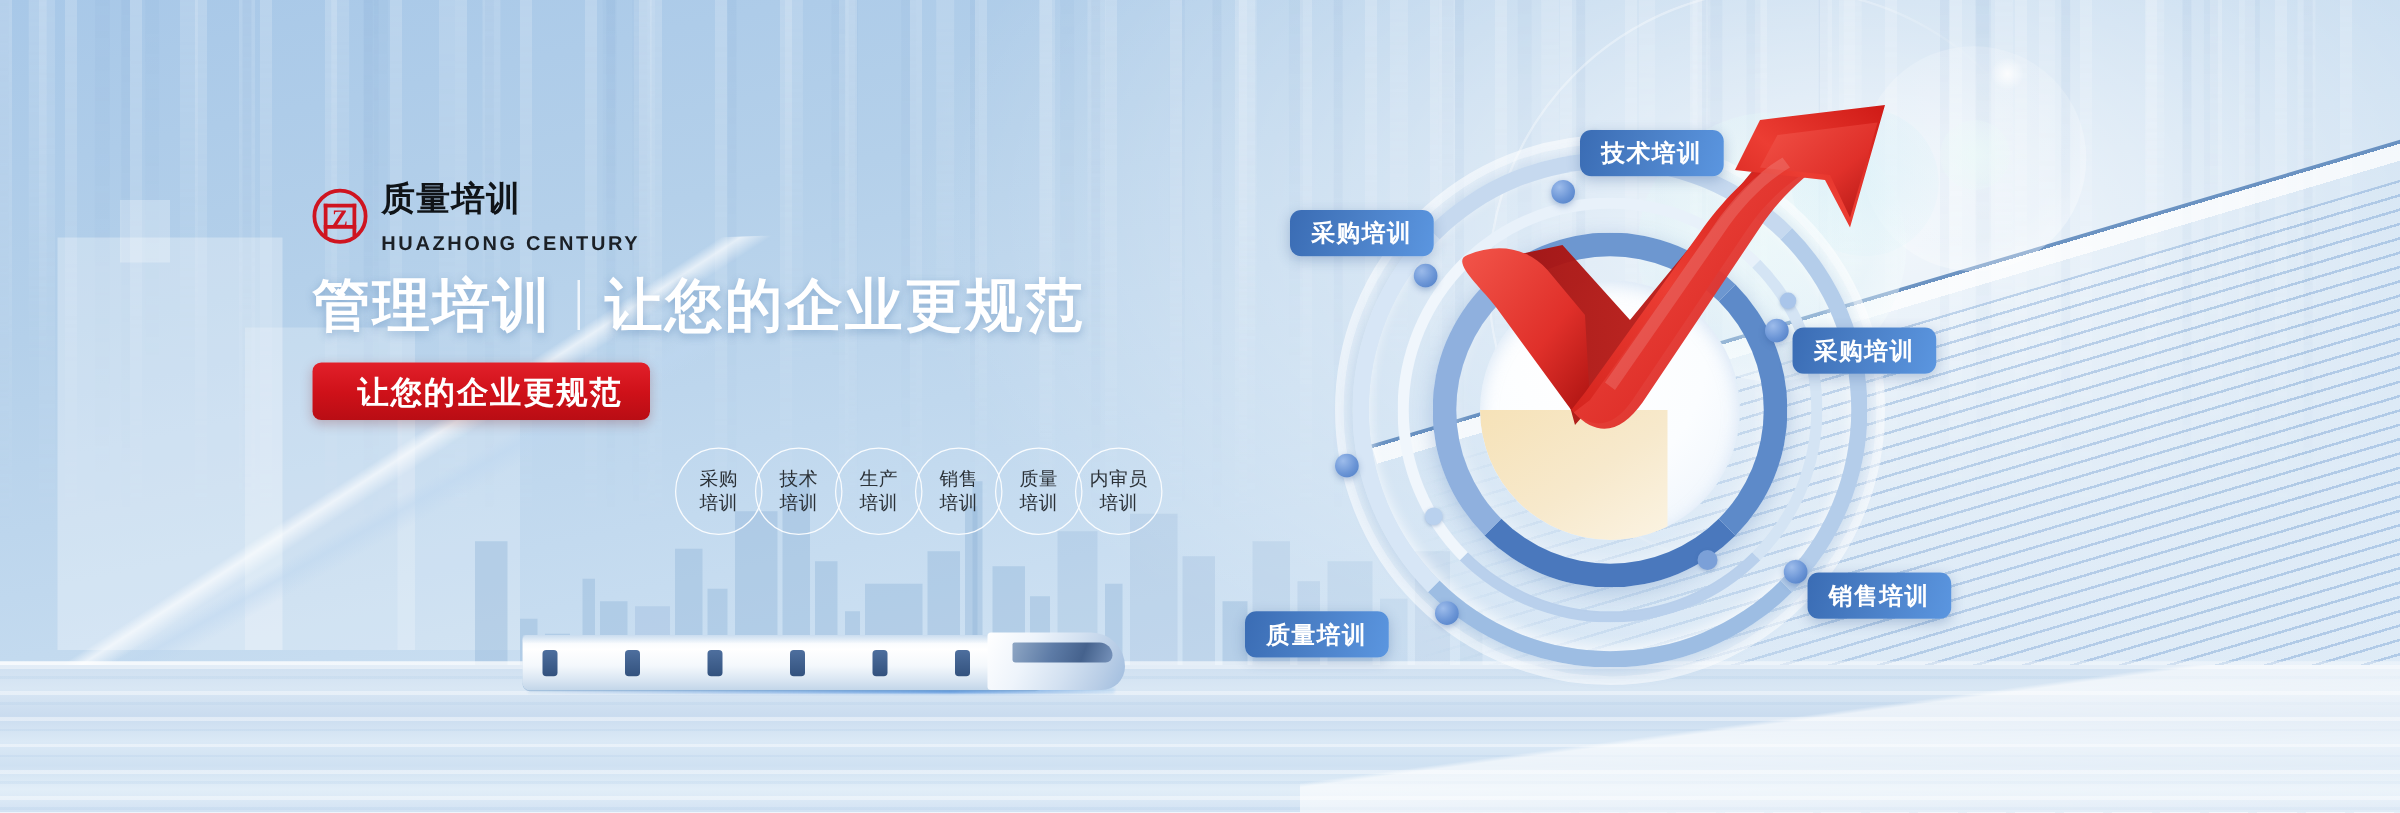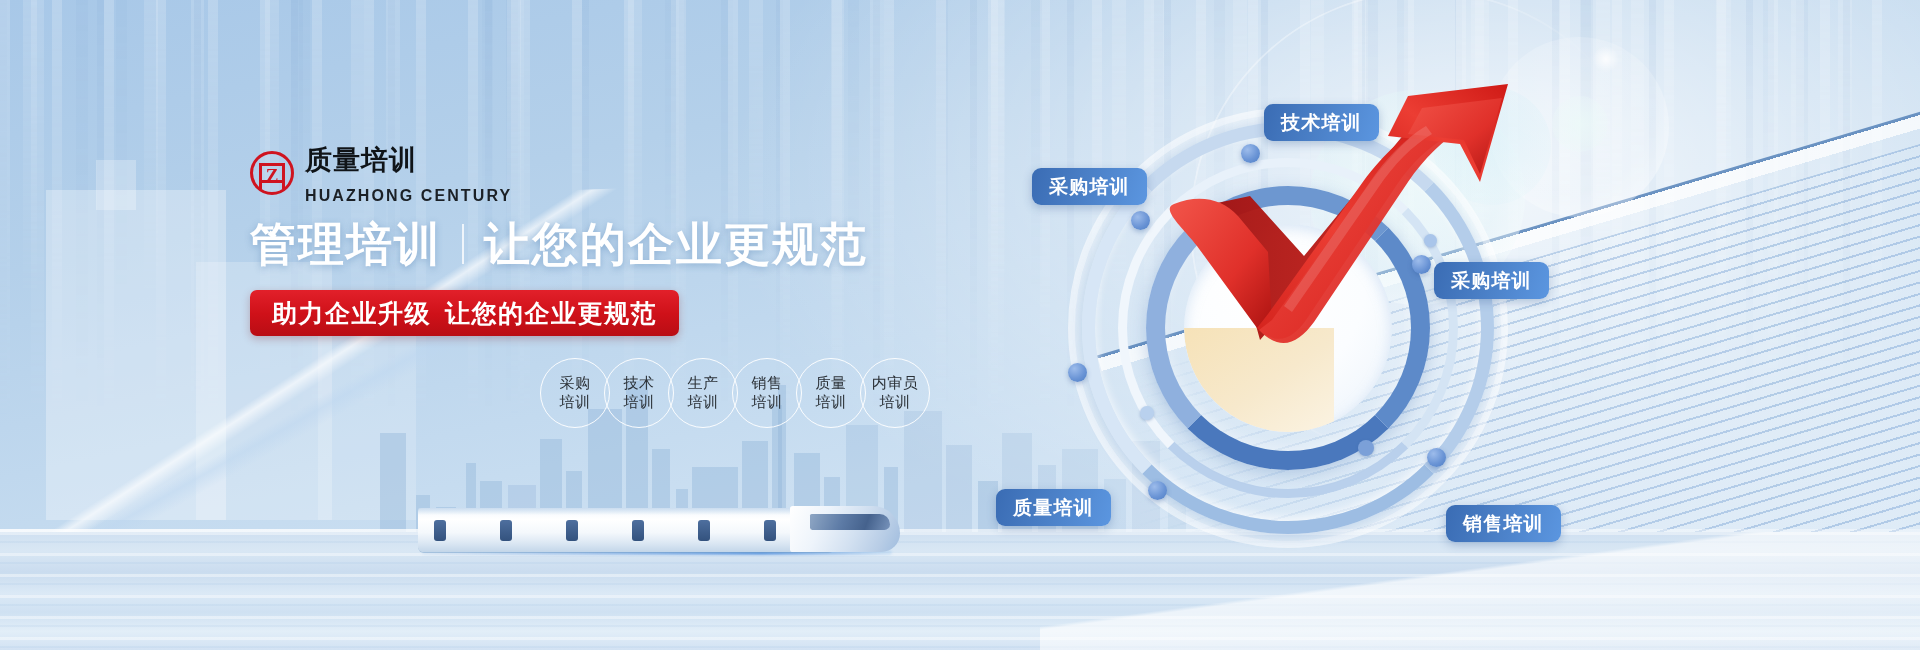--- a/index.html
+++ b/index.html
@@ -268,21 +268,21 @@
   }
   .node{
     position:absolute;width:19px;height:19px;border-radius:50%;
     background:radial-gradient(circle at 34% 30%, #9dbceb 0%, #6b95d6 55%, #4c7cc4 100%);
     box-shadow:0 2px 5px rgba(50,90,155,.35);
   }
 
   .b-cg{left:1012px;top:168px;margin-left:20px;}   .n-cg{left:1131px;top:211px;}
   .b-js{left:1264px;top:104px;}   .n-js{left:1241px;top:144px;}
   .b-sc{left:1434px;top:262px;}   .n-sc{left:1412px;top:255px;}
-  .b-xs{left:1446px;top:458px;margin-top:47px;}   .n-xs{left:1427px;top:448px;}
+  .b-xs{left:1446px;top:458px;}   .n-xs{left:1427px;top:448px;}
   .b-zl{left:996px;top:489px;}   .n-zl{left:1148px;top:481px;}
   .b-ns{left:952px;top:339px;}    .n-ns{left:1068px;top:363px;}
 </style>
 </head>
 <body>
 
 <div class="banner">
 
   <div class="bg-layer">
     <div class="bars"></div>
@@ -454,21 +454,20 @@
       </div>
     </div>
 
     <div class="headline">
       <span>管理培训</span>
       <span class="hl-divider"></span>
       <span>让您的企业更规范</span>
     </div>
 
     <div class="redbar">
-      <span>助力企业升级</span>
       <span class="rb-gap"></span>
       <span>让您的企业更规范</span>
     </div>
 
     <div class="circles">
       <div class="circ">
         <span>采购</span>
         <span>培训</span>
       </div>
       <div class="circ">

